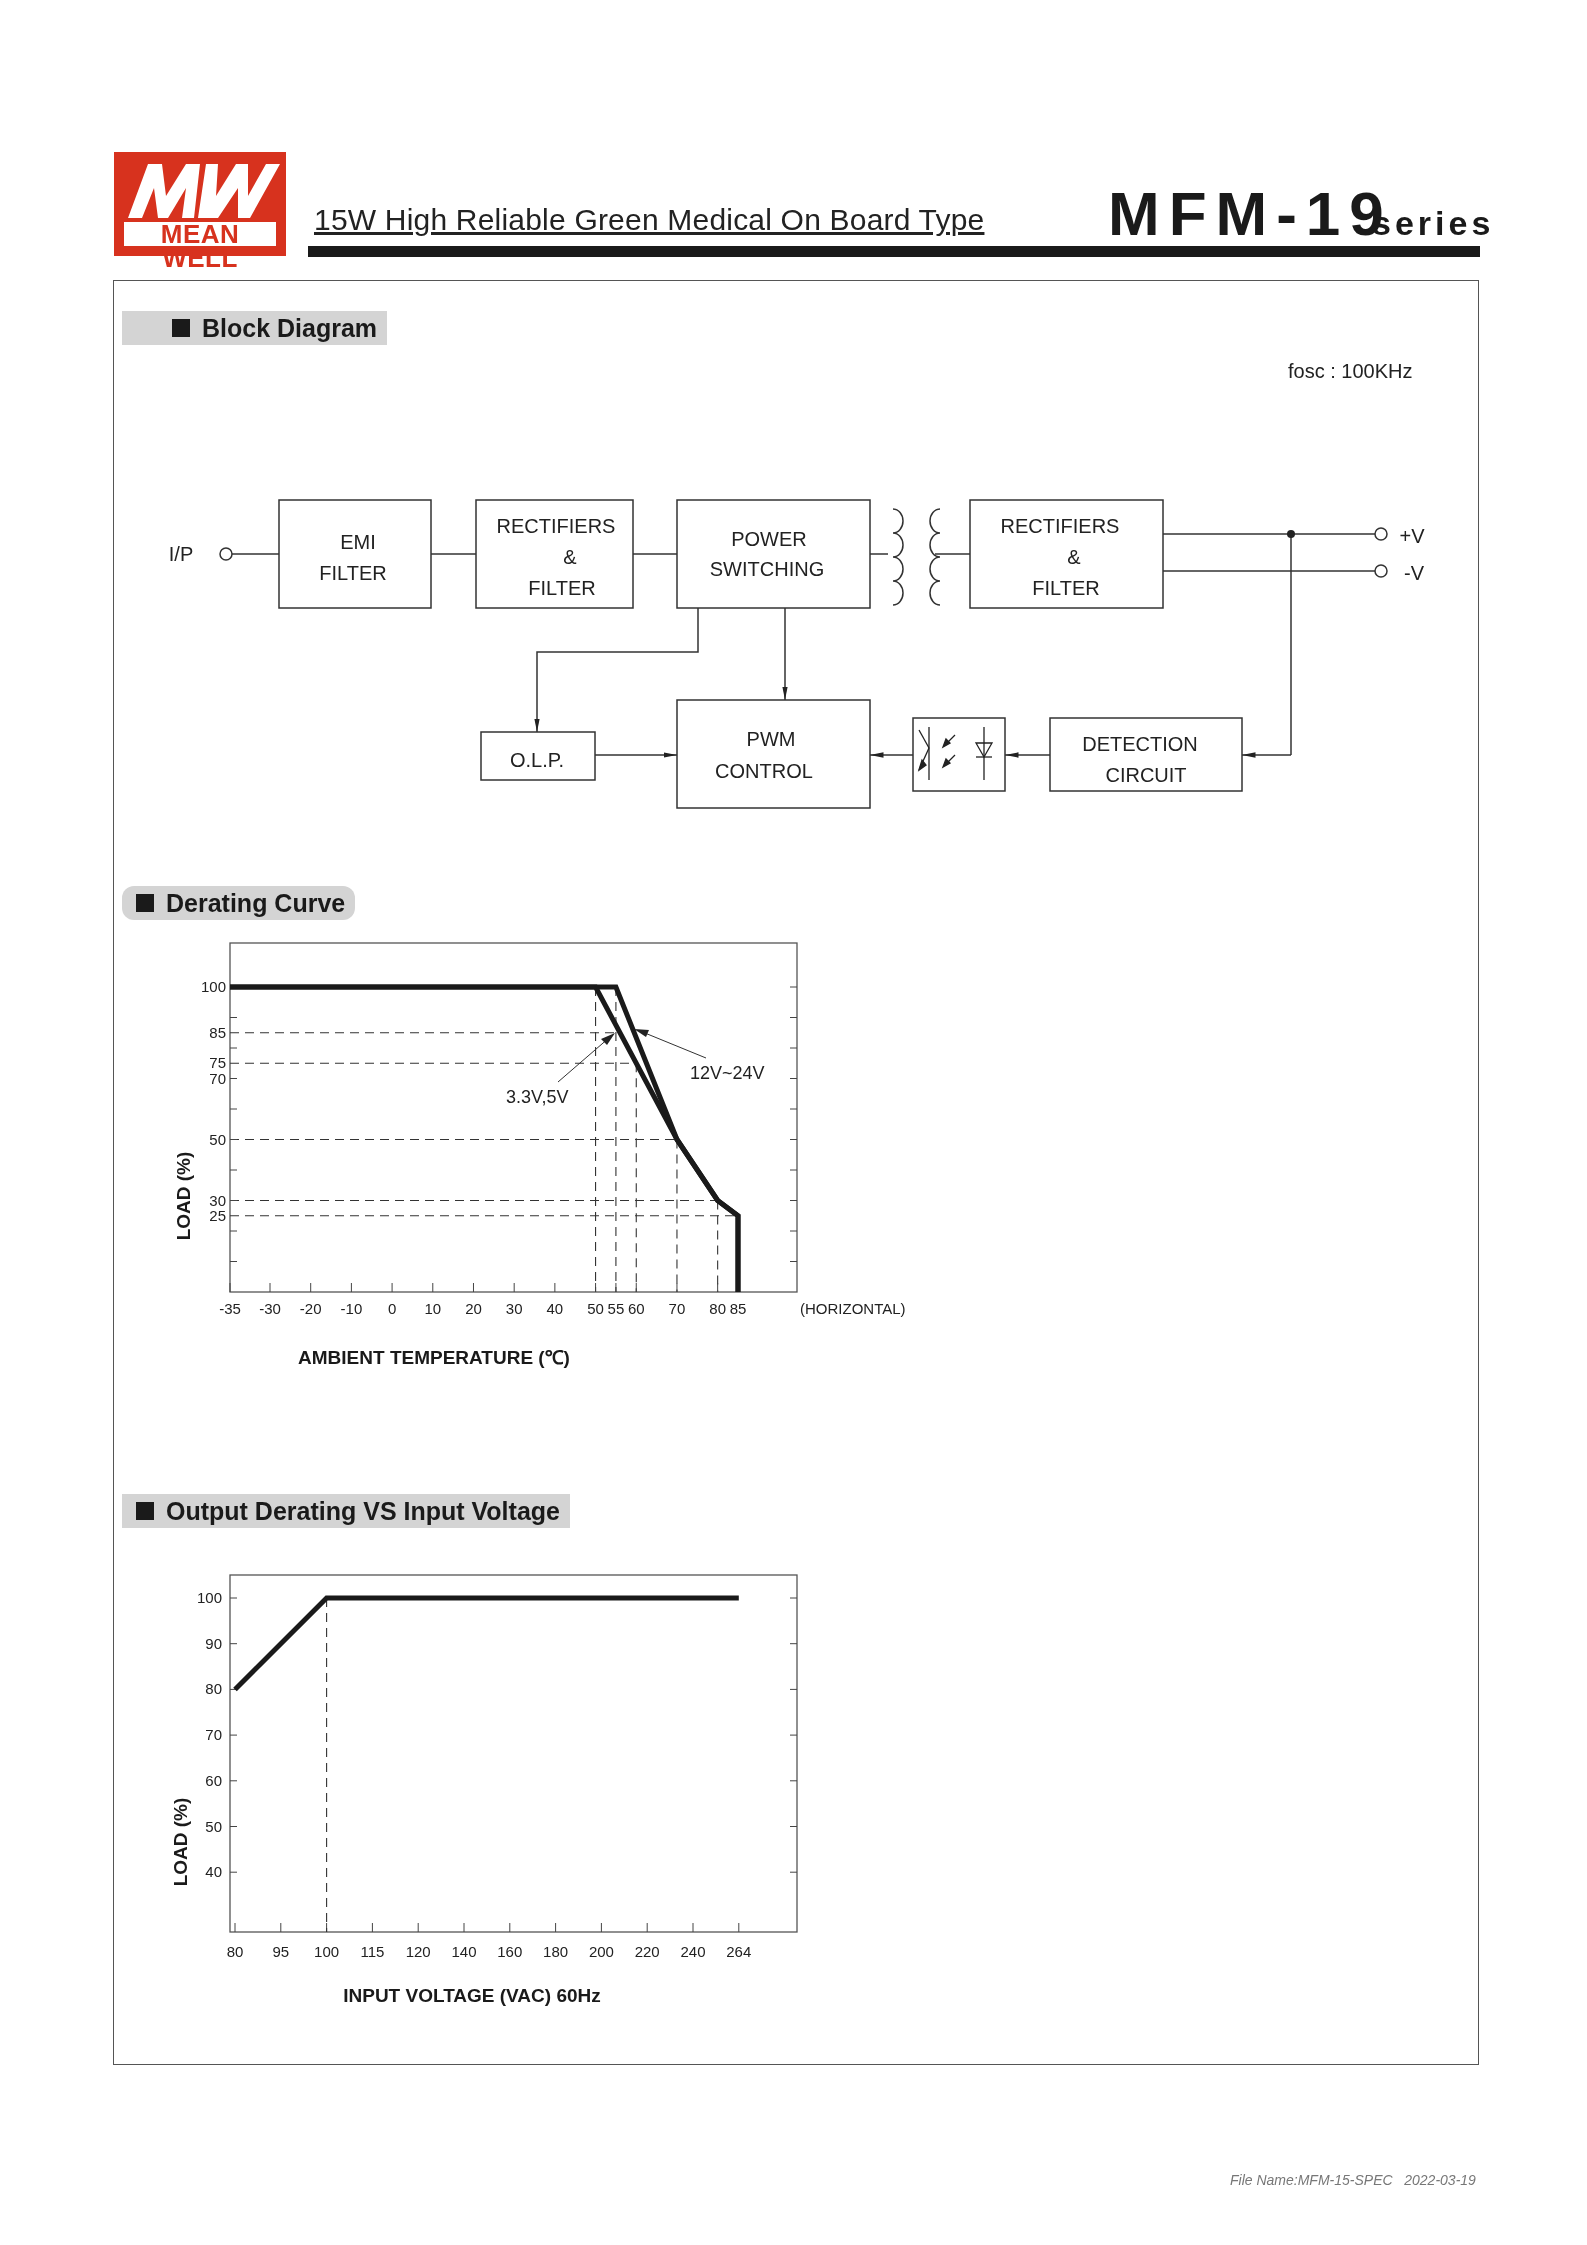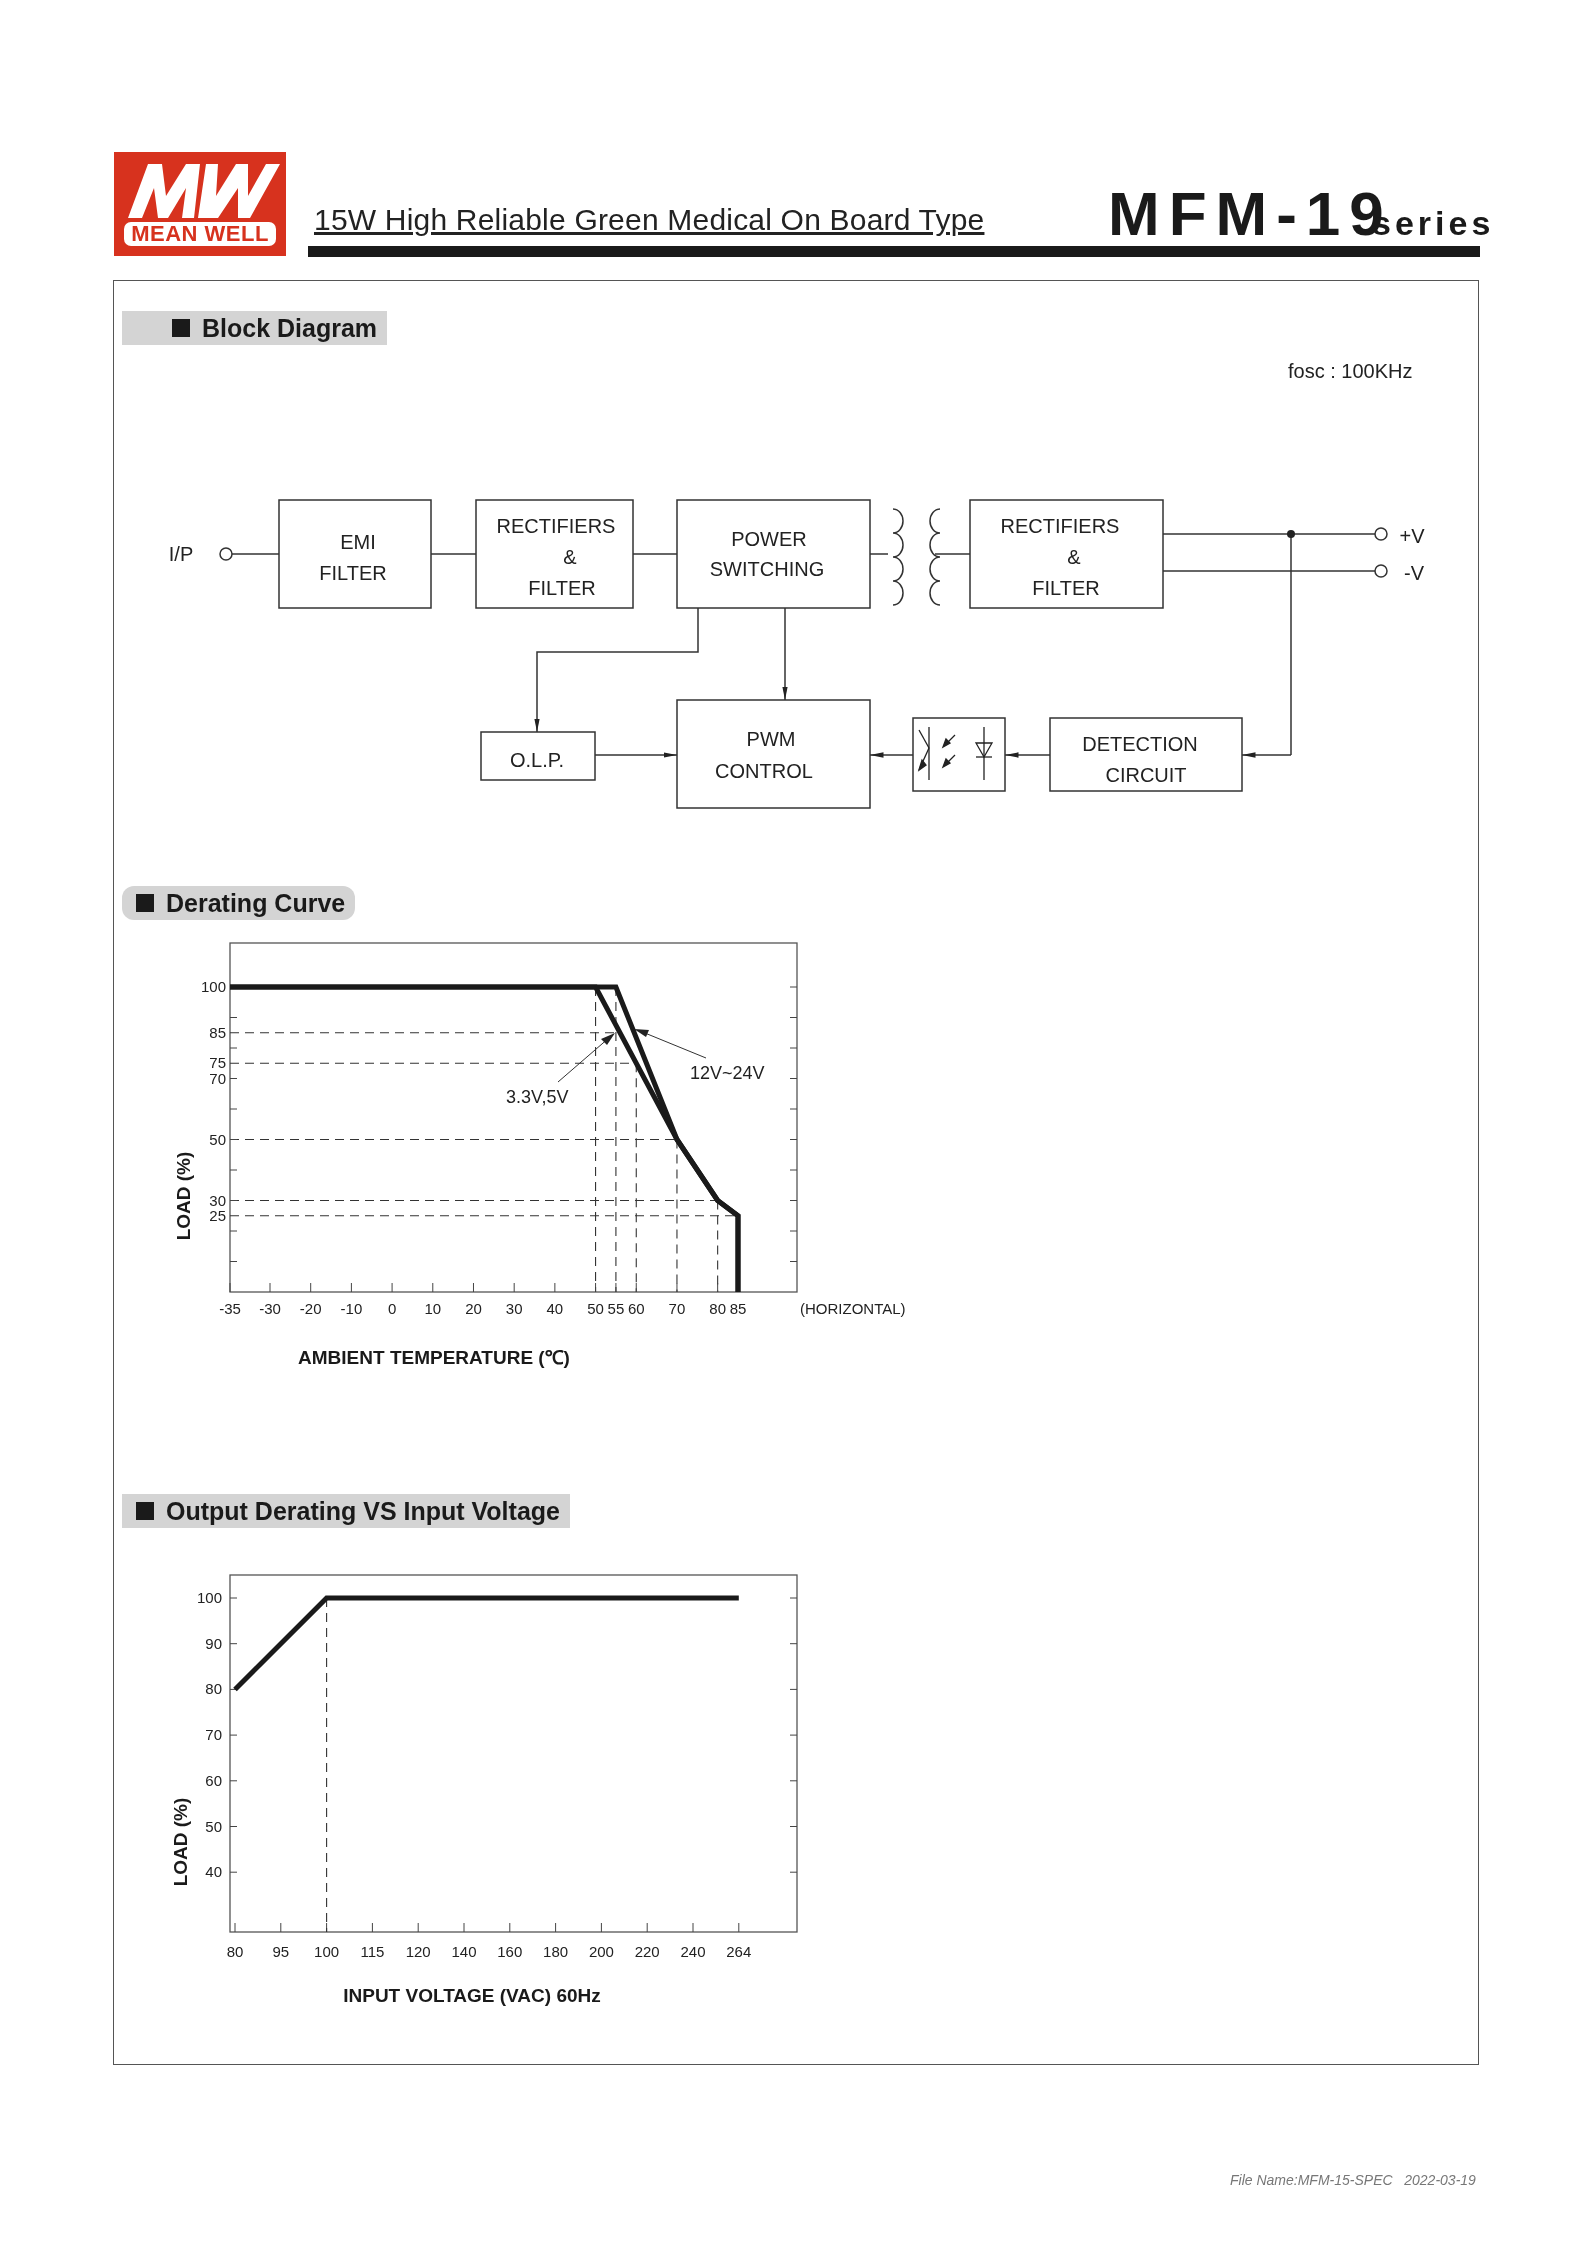--- a/index.html
+++ b/index.html
@@ -1,20 +1,20 @@
 <!DOCTYPE html>
 <html><head>
 <meta charset="utf-8">
 <style>
   html,body{margin:0;padding:0;background:#fff;}
   body{width:1587px;height:2245px;position:relative;overflow:hidden;font-family:"Liberation Sans",sans-serif;color:#222;}
   .abs{position:absolute;}
   .logo{left:114px;top:152px;width:172px;height:104px;background:#d7321e;}
   .logo-mw{position:absolute;left:0;top:4px;width:172px;height:66px;}
-  .logo-name{position:absolute;left:10px;top:70px;width:152px;height:24px;background:#fff;color:#d7321e;font-weight:bold;font-size:22px;line-height:24px;text-align:center;letter-spacing:0.5px;border-radius:7px;}
+  .logo-name{position:absolute;left:10px;top:70px;width:152px;height:24px;background:#fff;color:#d7321e;font-weight:bold;font-size:26px;line-height:24px;text-align:center;letter-spacing:0.5px;}
   .subtitle{left:314px;top:203px;font-size:30px;color:#222;white-space:nowrap;letter-spacing:0.2px;text-decoration:underline;}
   .model{left:1108px;top:178px;font-size:62px;font-weight:bold;letter-spacing:9px;color:#1a1a1a;white-space:nowrap;}
   .series{left:1372px;top:204px;font-size:34px;font-weight:bold;letter-spacing:4px;color:#1a1a1a;}
   .header-rule{left:308px;top:246px;width:1172px;height:11px;background:#1a1a1a;}
   .frame{left:113px;top:280px;width:1366px;height:1785px;border:1.5px solid #555;box-sizing:border-box;}
   .sec-head{background:#d4d4d4;height:34px;line-height:34px;font-size:25px;font-weight:bold;color:#1a1a1a;padding:0 10px 0 8px;white-space:nowrap;display:flex;align-items:center;}
   .sec-head .sq{display:inline-block;width:18px;height:18px;background:#1a1a1a;margin:0 12px 0 6px;}
   .fosc{left:1288px;top:360px;font-size:20px;color:#222;}
   .footer{left:1230px;top:2172px;font-size:14px;font-style:italic;color:#777;white-space:nowrap;}
   svg text{font-family:"Liberation Sans",sans-serif;}

